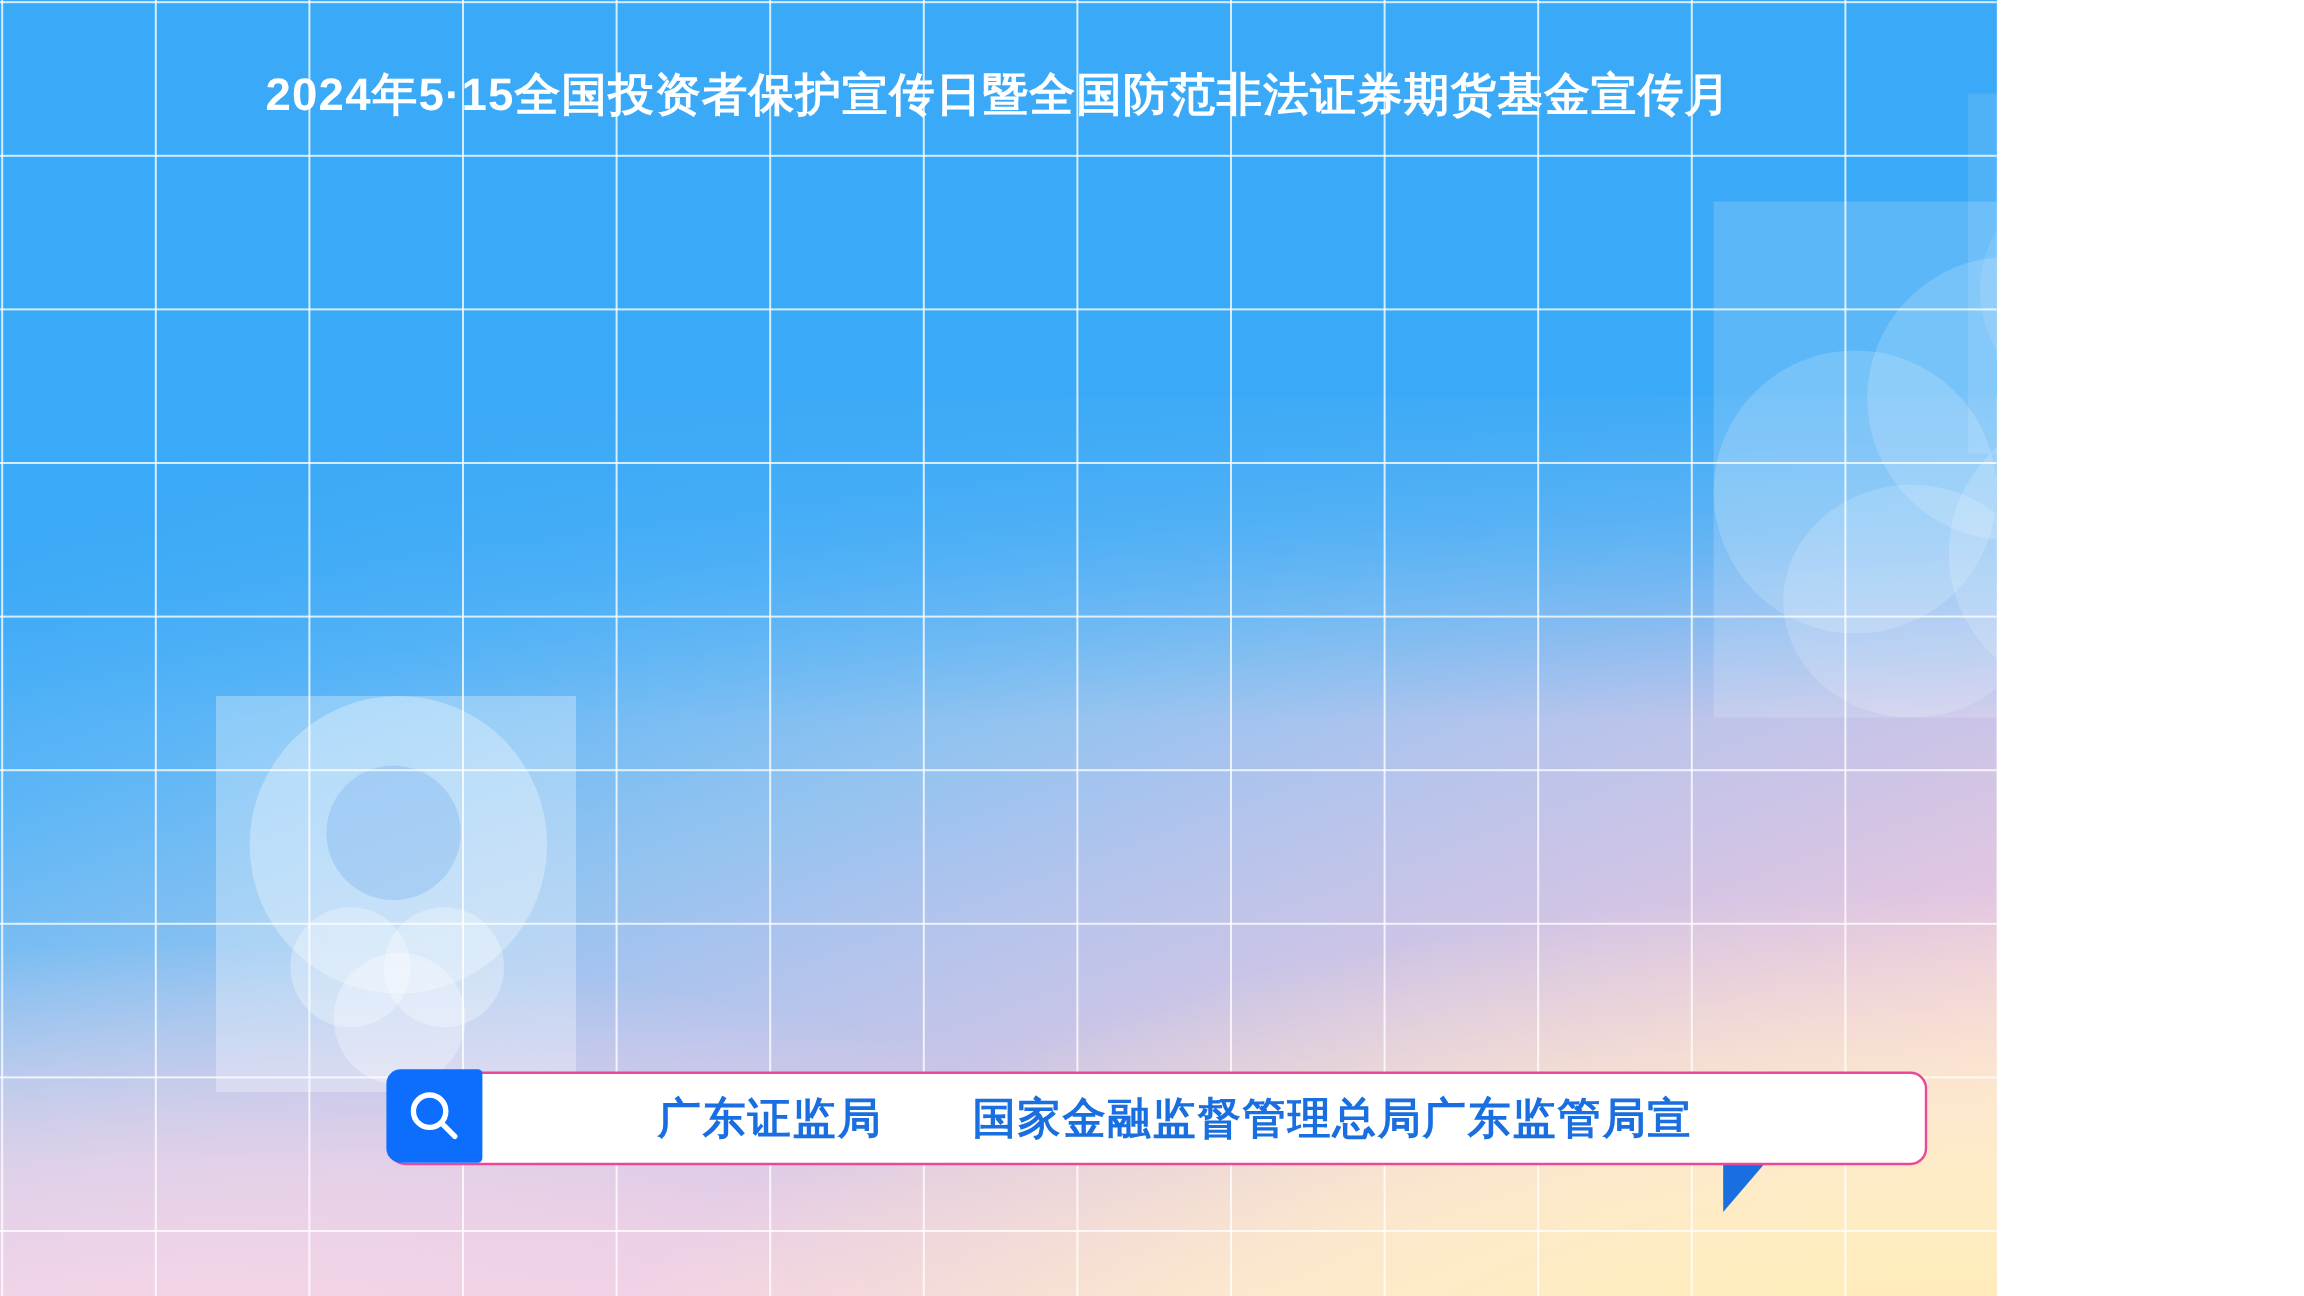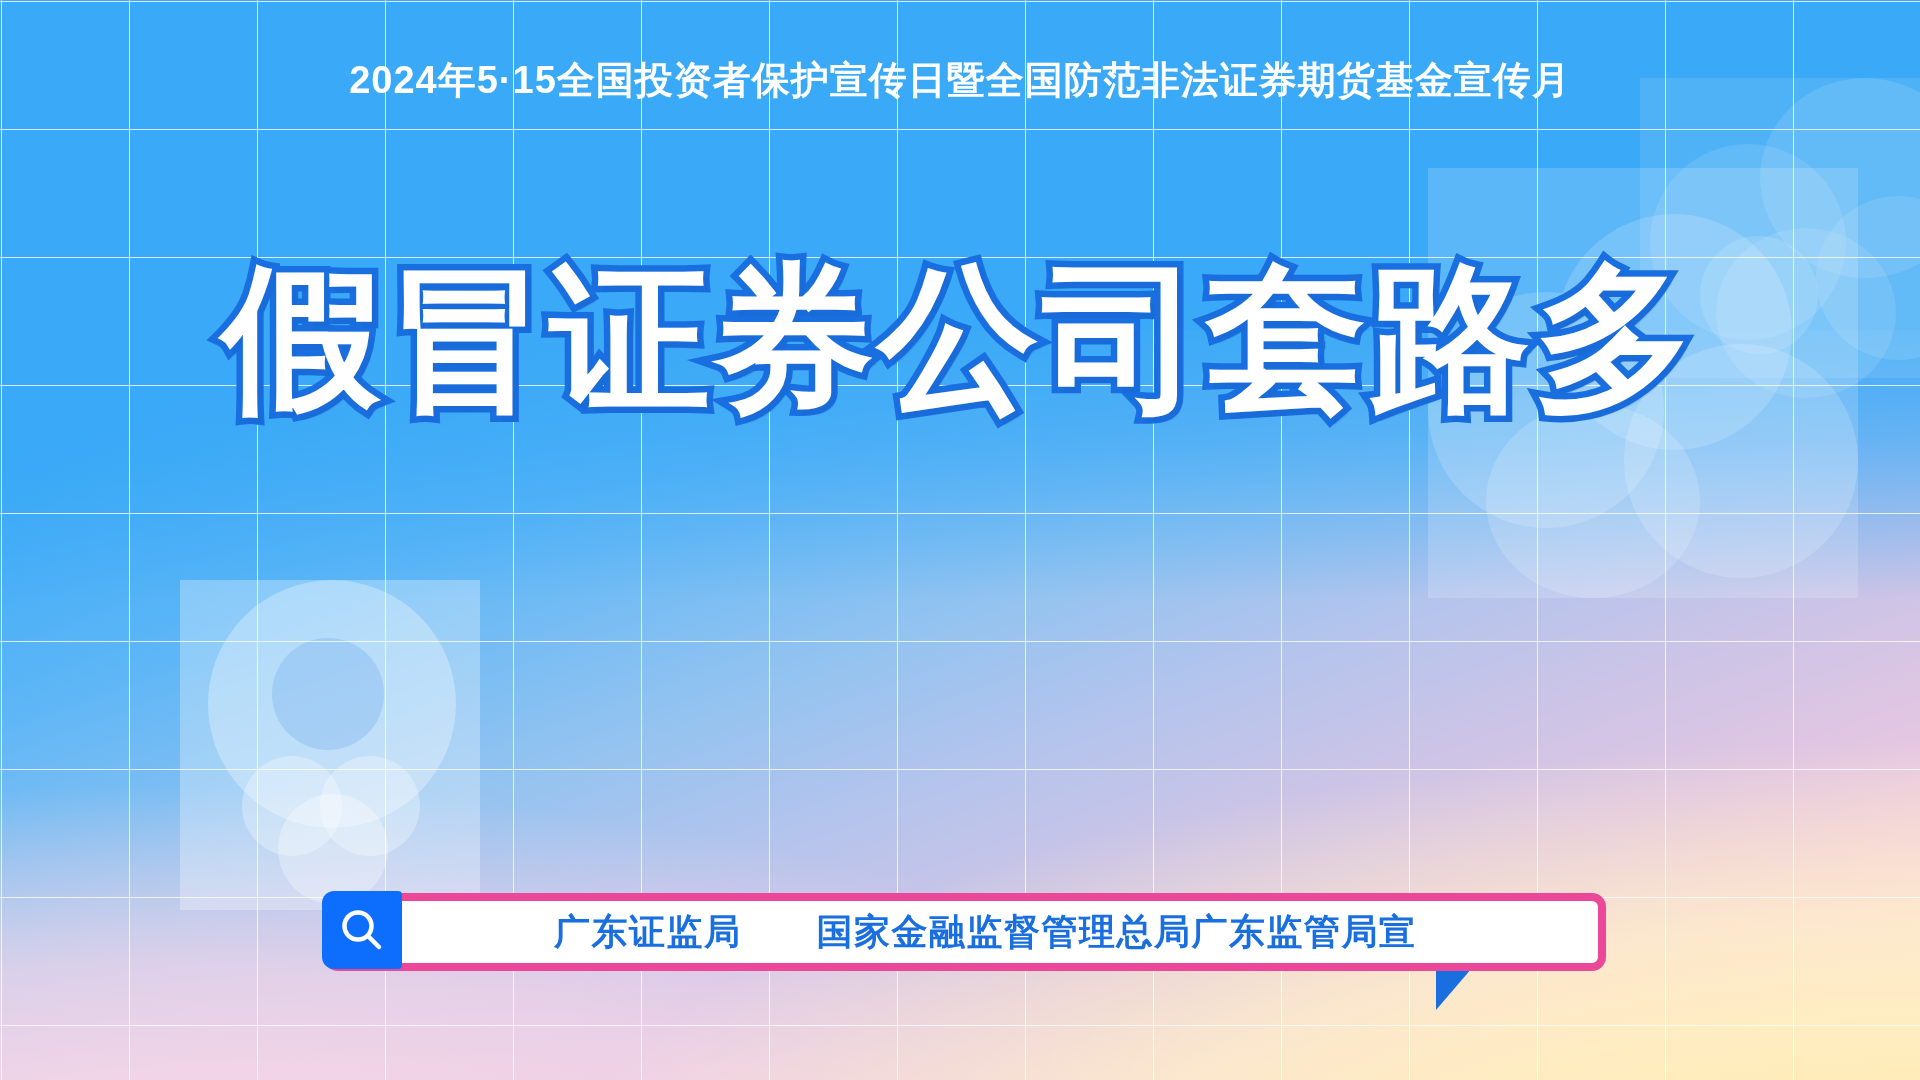--- a/index.html
+++ b/index.html
@@ -2,21 +2,21 @@
 <html><head>
 <meta charset="utf-8">
 <style>
   html, body {
     margin: 0;
     padding: 0;
     background: #ffffff;
   }
   #poster {
     position: relative;
-    width: 1920px;
+    width: 1664px;
     height: 1080px;
     overflow: hidden;
     font-family: "Liberation Sans", "DejaVu Sans", sans-serif;
     isolation: isolate;
   }
 
   
   .bg-base {
     position: absolute;
     inset: 0;
@@ -128,21 +128,21 @@
     position: absolute;
     left: 324px;
     top: 893px;
     width: 1282px;
     height: 78px;
   }
   .banner-body {
     position: absolute;
     inset: 0;
     background: #ffffff;
-    border: 8px solid #ec4899;
+    border: 2px solid #ec4899;
     border-radius: 14px;
     box-sizing: border-box;
     display: flex;
     align-items: center;
   }
   .banner-icon {
     position: absolute;
     left: -2px;
     top: -2px;
     width: 80px;
@@ -214,21 +214,20 @@
   </div>
   <div class="blob" style="left:272px; top:638px; width:112px; height:112px; background: rgba(110,170,235,0.30);"></div>
 
   <div class="grid"></div>
 
   <div class="content">
 
     <div class="kicker">2024年5·15全国投资者保护宣传日暨全国防范非法证券期货基金宣传月</div>
 
     <div class="headline">
-      <span class="headline-line line1">假冒证券公司套路多</span>
     </div>
 
     <div class="banner">
       <div class="banner-tail"></div>
       <div class="banner-body">
         <div class="banner-text">广东证监局　　国家金融监督管理总局广东监管局宣</div>
       </div>
       <div class="banner-icon">
         <svg width="46" height="46" viewBox="0 0 46 46" aria-hidden="true">
           <circle cx="19" cy="19" r="13.5" fill="none" stroke="#ffffff" stroke-width="4.5"></circle>

